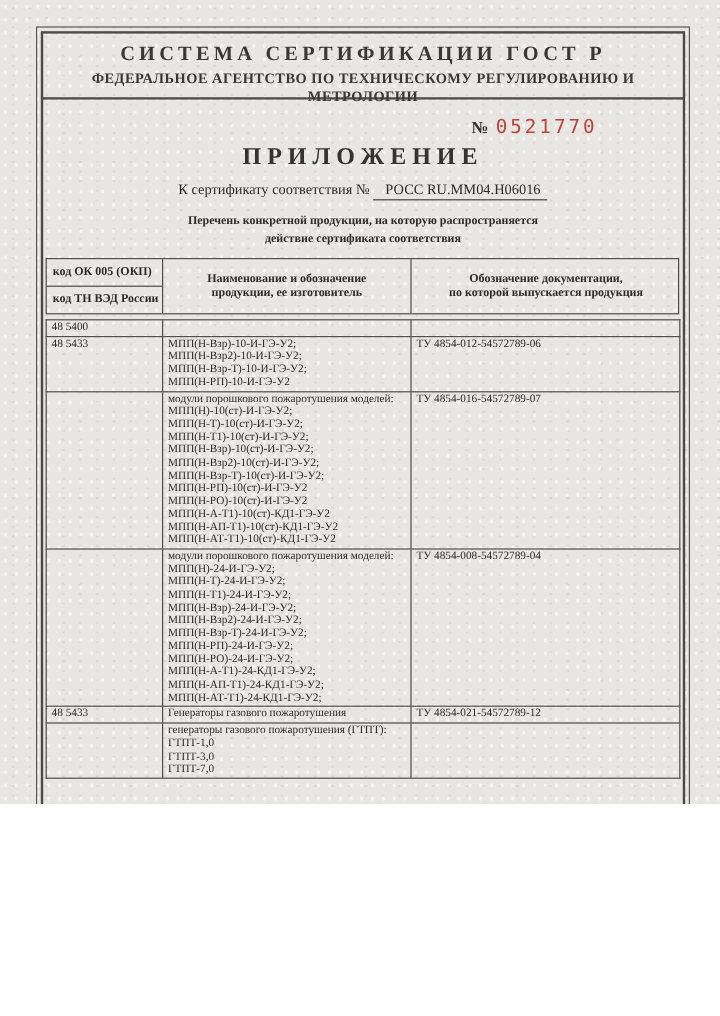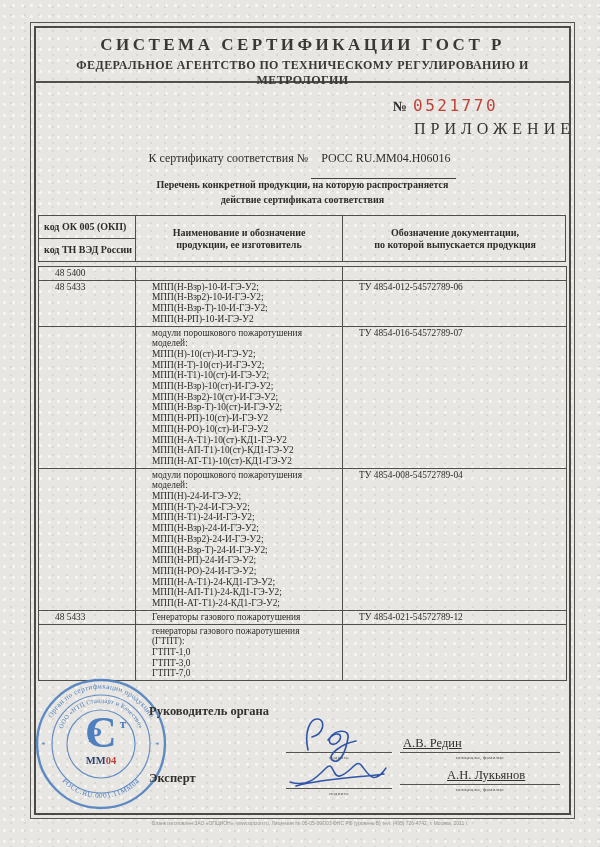--- a/index.html
+++ b/index.html
@@ -1,20 +1,20 @@
 <!DOCTYPE html>
 <html><head>
 <meta charset="utf-8">
 <style>
   * { margin:0; padding:0; box-sizing:border-box; }
   html,body { width:600px; }
   body { font-family:"Liberation Serif","DejaVu Serif",serif; }
 
   .page {
-    position:relative; width:600px; height:847px; overflow:hidden;
+    position:relative; width:600px; height:670px; overflow:hidden;
     background-color:#e7e6e2;
     background-image:
       radial-gradient(rgba(255,255,255,0.65) 1px, transparent 1.6px),
       radial-gradient(rgba(205,203,195,0.55) 1px, transparent 1.4px);
     background-size:9px 11px, 14px 8px;
     background-position:0 0, 4px 3px;
     color:#2e2c29;
   }
 
   
@@ -25,43 +25,43 @@
   .hdr { position:absolute; left:35px; top:26px; width:535px; height:57px;
     border-bottom:2px solid #514f49; text-align:center; }
   .hdr-title { margin-top:9px; font-size:17px; font-weight:bold; letter-spacing:3.5px; color:#3a3834; }
   .hdr-sub { margin-top:3px; font-size:12px; font-weight:bold; letter-spacing:0.4px; color:#3a3834; }
 
   .serial { position:absolute; left:393px; top:96px; font-size:14px; }
   .serial .no { color:#33312d; font-weight:bold; }
   .serial .num { font-family:"DejaVu Sans Mono",monospace; font-size:16px;
     color:#bf4138; letter-spacing:2.5px; margin-left:6px;margin-top:13px; }
 
-  .doc-title { position:absolute; left:30px; top:120px; width:545px; text-align:right;
-    font-size:16px; font-weight:normal; letter-spacing:5px; color:#353330; }
+  .doc-title { position:absolute; left:30px; top:120px; width:545px; text-align:center;
+    font-size:20px; font-weight:bold; letter-spacing:5px; color:#353330; }
 
   .cert-line { position:absolute; left:30px; top:151px; width:545px; text-align:center; font-size:12px; }
-  .cert-line .cert-num { border-bottom:1px solid #45433f; padding:0 6px 13px 10px; }
+  .cert-line .cert-num { border-bottom:1px solid #45433f; padding:0 6px 1px 10px; }
 
   .list-title { position:absolute; left:30px; top:177px; width:545px; text-align:center;
     font-size:10px; font-weight:bold; line-height:15px; white-space:pre-line; }
 
   
   .tbl { position:absolute; left:38px; top:215px; width:528px; }
   .thead { display:grid; grid-template-columns:97px 207px 224px; height:47px;
     border:1px solid #514f49; }
   .th { border-right:1px solid #514f49; display:flex; align-items:center; justify-content:center;
     text-align:center; font-size:10px; font-weight:bold; line-height:11.5px; white-space:pre-line; }
   .th:last-child { border-right:none; }
   .hcol1 { display:grid; grid-template-rows:1fr 1fr; border-right:1px solid #514f49; }
   .hcol1 div { display:flex; align-items:center; justify-content:flex-start; padding-left:5px;
     font-size:10px; font-weight:bold; }
   .hcol1 div:first-child { border-bottom:1px solid #514f49; }
 
   table.tbody { margin-top:4px; width:528px; border-collapse:collapse; table-layout:fixed; }
-  table.tbody td { border:1px solid #514f49; vertical-align:top; padding:1px 16px;
+  table.tbody td { border:1px solid #514f49; vertical-align:top; padding:1px 4px;
     font-size:9.4px; line-height:10.7px; white-space:pre-line; }
   td.c1 { width:97px; } td.c2 { width:207px;margin-left:36px; } td.c3 { width:224px; }
 
   
   .stamp { position:absolute; left:33px; top:676px; }
   .role { position:absolute; font-size:12.5px; font-weight:bold; color:#33312d; }
   .role1 { left:149px; top:704px; }
   .role2 { left:149px; top:771px; }
   .sigline { position:absolute; border-bottom:1.2px solid #55534e; }
   .sigline1 { left:286px; top:705px; width:106px; height:48px; }

